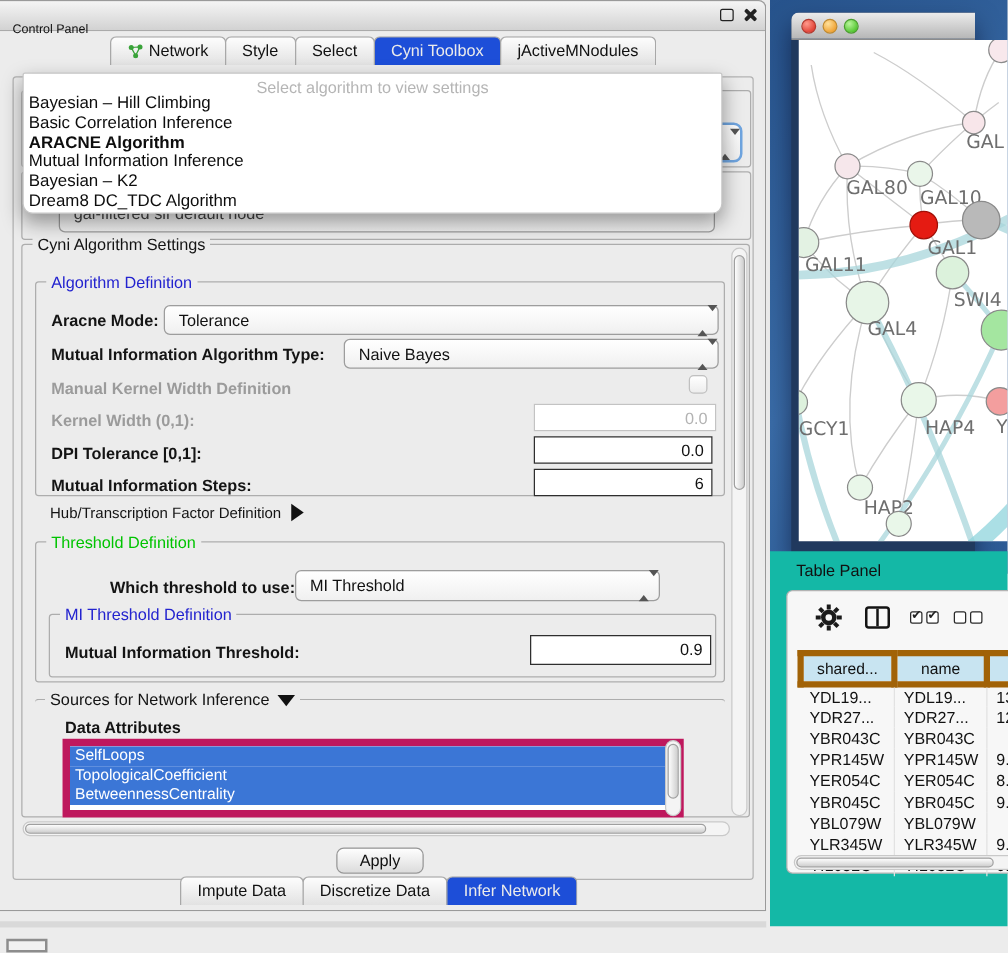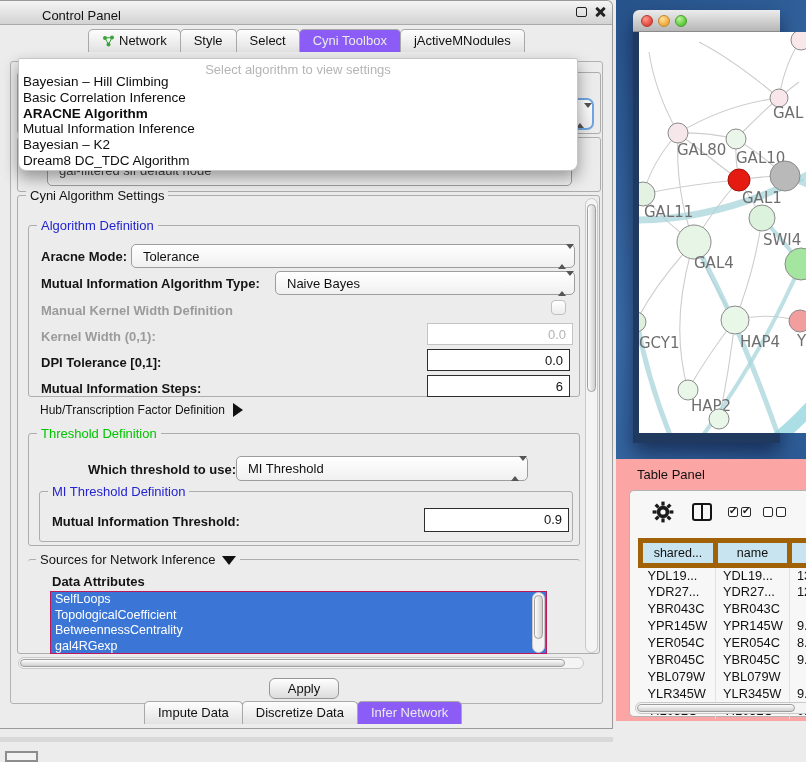--- a/index.html
+++ b/index.html
@@ -6,32 +6,32 @@
   html,body { width:806px; height:762px; overflow:hidden; background:#ececec;
     font-family:"Liberation Sans","DejaVu Sans",sans-serif; }
   .abs { position:absolute; }
 
   
   #control-panel { left:0; top:8; width:613px; height:729px; background:#ececec;
     border:1px solid #9a9a9a; border-left:none; border-radius:0 6px 0 0; }
   #cp-titlebar { left:0; top:0; width:100%; height:24px;
     background:linear-gradient(#f5f5f5,#d2d2d2); border-bottom:1px solid #aaa;
     border-radius:0 6px 0 0; }
-  #cp-title { left:10px; top:7px; font-size:13px; color:#111;margin-left:32px; }
+  #cp-title { left:10px; top:17px; font-size:10px; color:#111; }
   .float-icon { width:11px; height:10px; border:1.6px solid #222; border-radius:2px; }
   .close-icon { width:12px; height:12px; position:absolute; }
   .close-icon::before,.close-icon::after { content:""; position:absolute; left:5px; top:0;
     width:3px; height:12px; background:#222; border-radius:1px; }
   .close-icon::before { transform:rotate(45deg);} .close-icon::after{ transform:rotate(-45deg);}
 
   
   .tab { display:inline-block; height:23px; padding:3px 13px 0; font-size:13px; color:#111;
     background:linear-gradient(#fdfdfd,#e2e2e2); border:1px solid #a8a8a8; border-bottom:none;
     border-radius:5px 5px 0 0; margin-right:-1px; white-space:nowrap; }
-  .tab.selected { background:#8b5cf6; color:#ebebeb; }
+  .tab.selected { background:#1d4ed8; color:#ebebeb; }
   #cp-tabs { left:88px; top:28px; }
   #bottom-tabs { left:144px; top:700px; }
   .net-icon { display:inline-block; width:13px; height:12px; margin-right:4px; vertical-align:-2px; }
 
   
   #cp-content { left:10px; top:60px; width:593px; height:643px; border:1px solid #b2b2b2;
     border-radius:3px; background:#ececec; }
 
   .groupbox { position:absolute; border:1px solid #adadad; border-radius:3px; }
   .grouplabel { position:absolute; top:-8px; left:8px; background:#ececec; padding:0 4px;
@@ -59,21 +59,21 @@
 
   
   #algo-dropdown { left:18px; top:57px; width:560px; height:113px; background:#fff;
     border:1px solid #c6c6c6; border-radius:2px 2px 8px 8px;
     box-shadow:0 7px 16px rgba(0,0,0,.38); z-index:50; }
   #dd-placeholder { text-align:center; color:#b5b5b5; font-size:13px; padding-top:3px; height:15px; }
   .dd-item { font-size:13.5px; color:#0d0d0d; height:15.8px; padding-left:4px; white-space:nowrap; }
   .dd-item.selected { font-weight:bold; }
 
   
-  #attr-list { position:absolute; background:#fff; border:1px solid #be185d; overflow:hidden; }
+  #attr-list { position:absolute; background:#fff; border:6px solid #be185d; overflow:hidden; }
   .attr-item { height:15.5px; font-size:12.5px; padding-left:4px; color:#111; white-space:nowrap; }
   .attr-item.selected { background:#3b76d6; color:#fff; }
 
   
   .sb-v { position:absolute; width:13px; background:#f4f4f4; border:1px solid #c9c9c9; border-radius:7px; }
   .sb-v .thumb { position:absolute; left:1px; width:9px; background:linear-gradient(90deg,#fdfdfd,#cfcfcf);
     border:1px solid #9f9f9f; border-radius:6px; }
   .sb-h { position:absolute; height:12px; background:#f4f4f4; border:1px solid #c9c9c9; border-radius:7px; }
   .sb-h .thumb { position:absolute; top:1px; height:8px; background:linear-gradient(#fdfdfd,#cfcfcf);
     border:1px solid #9f9f9f; border-radius:6px; }
@@ -90,21 +90,21 @@
   #desktop { left:616px; top:0; width:190px; height:459px;
     background:linear-gradient(140deg,#27538c,#3a6ca8 55%,#2c5a94); }
   #net-window { left:633px; top:10px; width:147px; height:433px; background:#20395e;
     border-radius:6px 0 0 0; box-shadow:0 10px 20px rgba(0,0,25,.5); }
   #net-titlebar { left:0; top:0; width:100%; height:22px; background:linear-gradient(#ececec,#b6b6b6);
     border-radius:6px 0 0 0; border-bottom:1px solid #8c8c8c; }
   .traffic { position:absolute; top:5px; width:12px; height:12px; border-radius:50%; }
   #net-canvas { left:6px; top:22px; width:167px; height:401px; background:#fff; overflow:hidden; }
 
   
-  #table-region { left:616px; top:459px; width:190px; height:262px; background:#fca5a5; }
+  #table-region { left:616px; top:441px; width:190px; height:300px; background:#14b8a6; }
   #table-panel-title { left:21px; top:8px; font-size:13px; color:#111; }
   #table-box { left:13px; top:31px; width:200px; height:227px; background:#f7f7f7;
     border:1px solid #b3b3b3; border-radius:5px; }
   .gear-svg { position:absolute; }
   .colview { position:absolute; width:20px; height:18px; border:2.4px solid #141414; border-radius:3px; }
   .colview::after { content:""; position:absolute; left:7px; top:0; width:2.4px; height:14px; background:#141414; }
   .cb { position:absolute; width:10px; height:10px; border:1.7px solid #2a2a2a; border-radius:2px; background:#fff; }
   .cb.checked::after { content:"✔"; position:absolute; left:0px; top:-3px; font-size:10px; color:#222; }
 
   #data-table { position:absolute; left:8px; top:47px; width:192px; border-collapse:collapse;
@@ -192,21 +192,20 @@
         </div>
       </div>
 
       <div class="groupbox" style="left:10px; top:363px; width:552px; height:95px; border-bottom:none; border-left:none; border-right:none;">
         <span class="grouplabel lbl-black"><span>Sources for Network Inference</span><span class="tri-down"></span></span>
         <span class="boldlbl" style="left:24px; top:14px;">Data Attributes</span>
         <div id="attr-list" style="left:22px; top:31px; width:497px; height:63px;">
             <div class="attr-item selected">SelfLoops</div>
             <div class="attr-item selected">TopologicalCoefficient</div>
             <div class="attr-item selected">BetweennessCentrality</div>
-            <div class="attr-item selected">gal4RGexp</div>
           </div>
         <div class="sb-v" style="left:504px; top:32px; height:61px;">
             <span class="thumb" style="top:2px; height:44px;"></span>
           </div>
       </div>
     </div>
 
     <div class="sb-v" style="left:574px; top:136px; height:455px;">
         <span class="thumb" style="top:5px; height:188px;"></span>
       </div>

